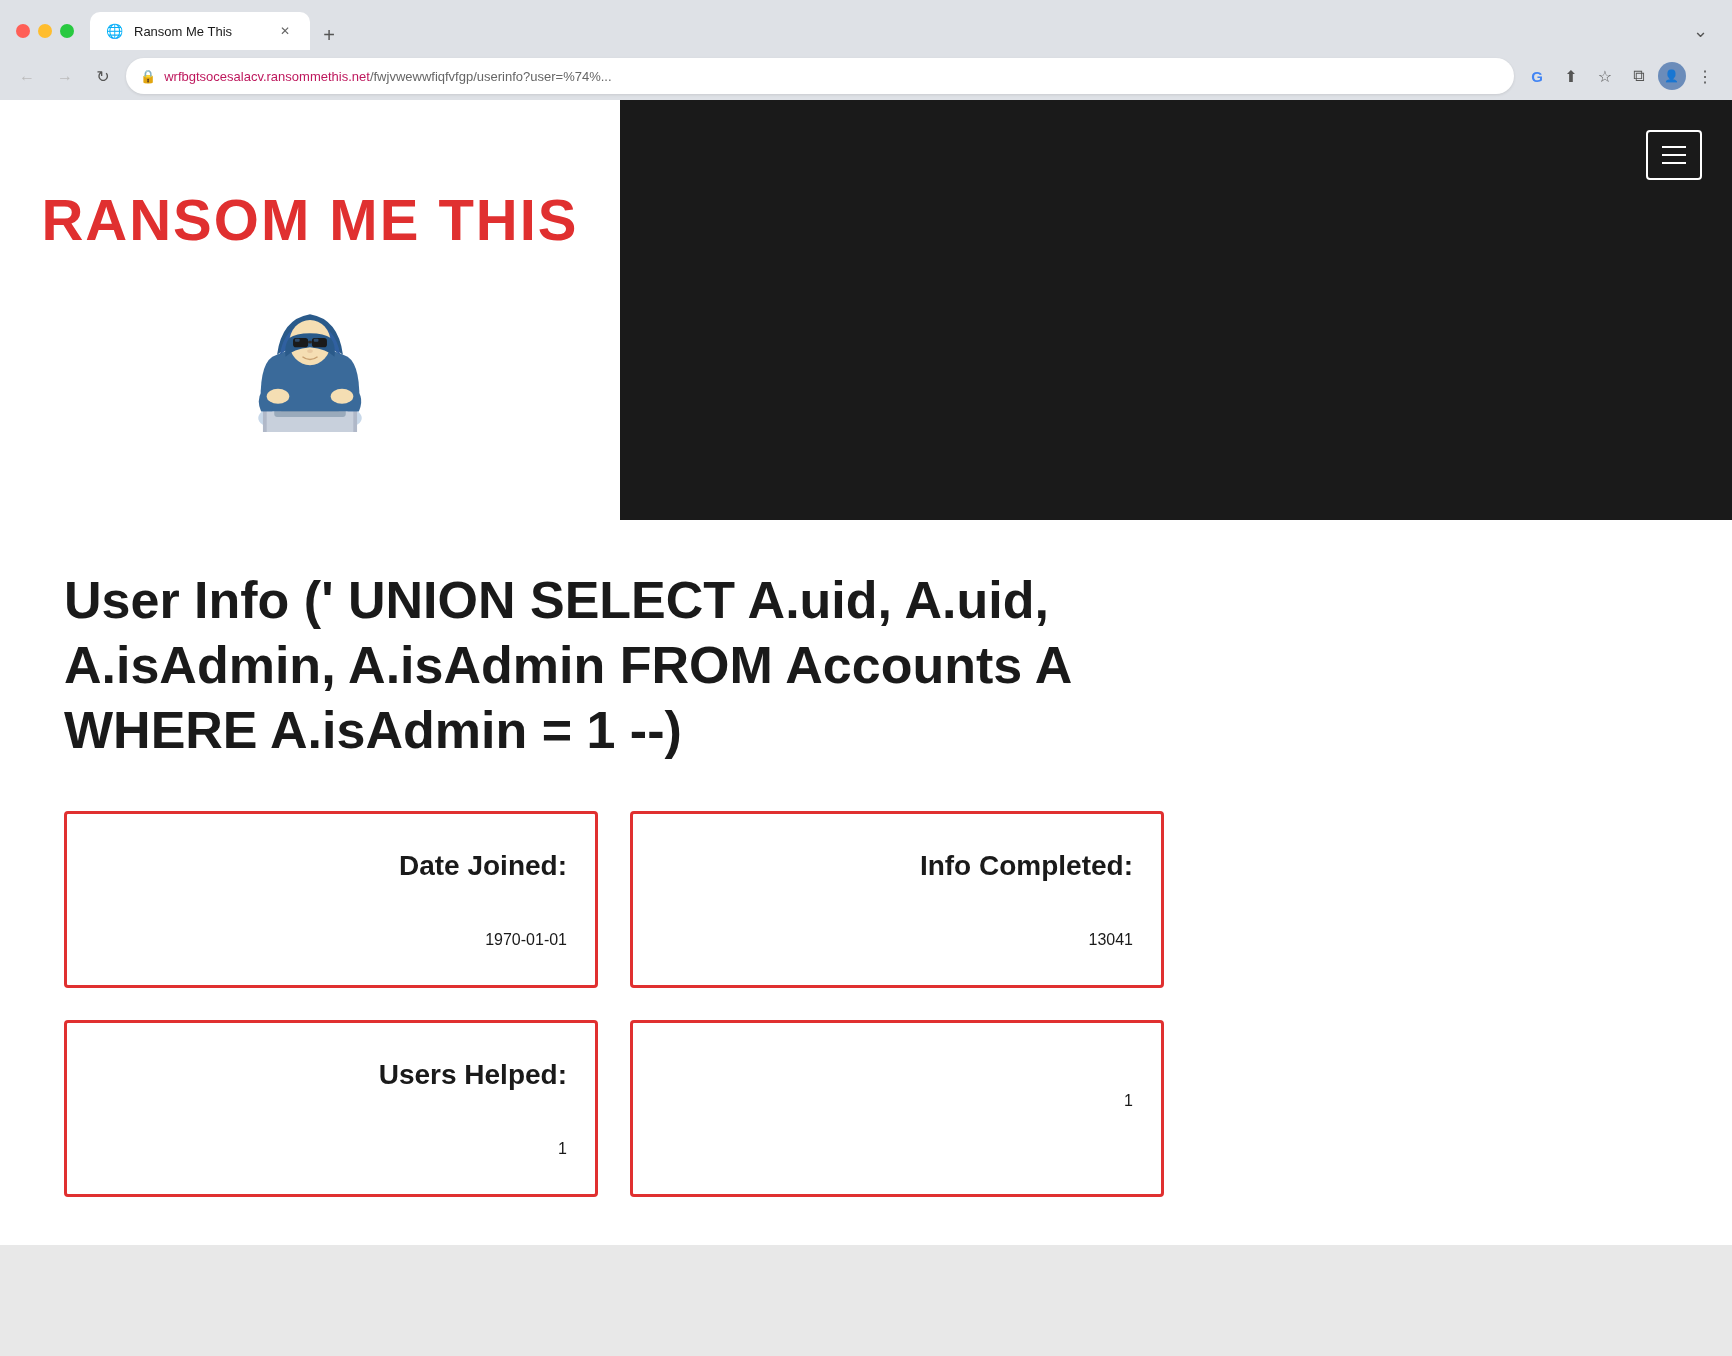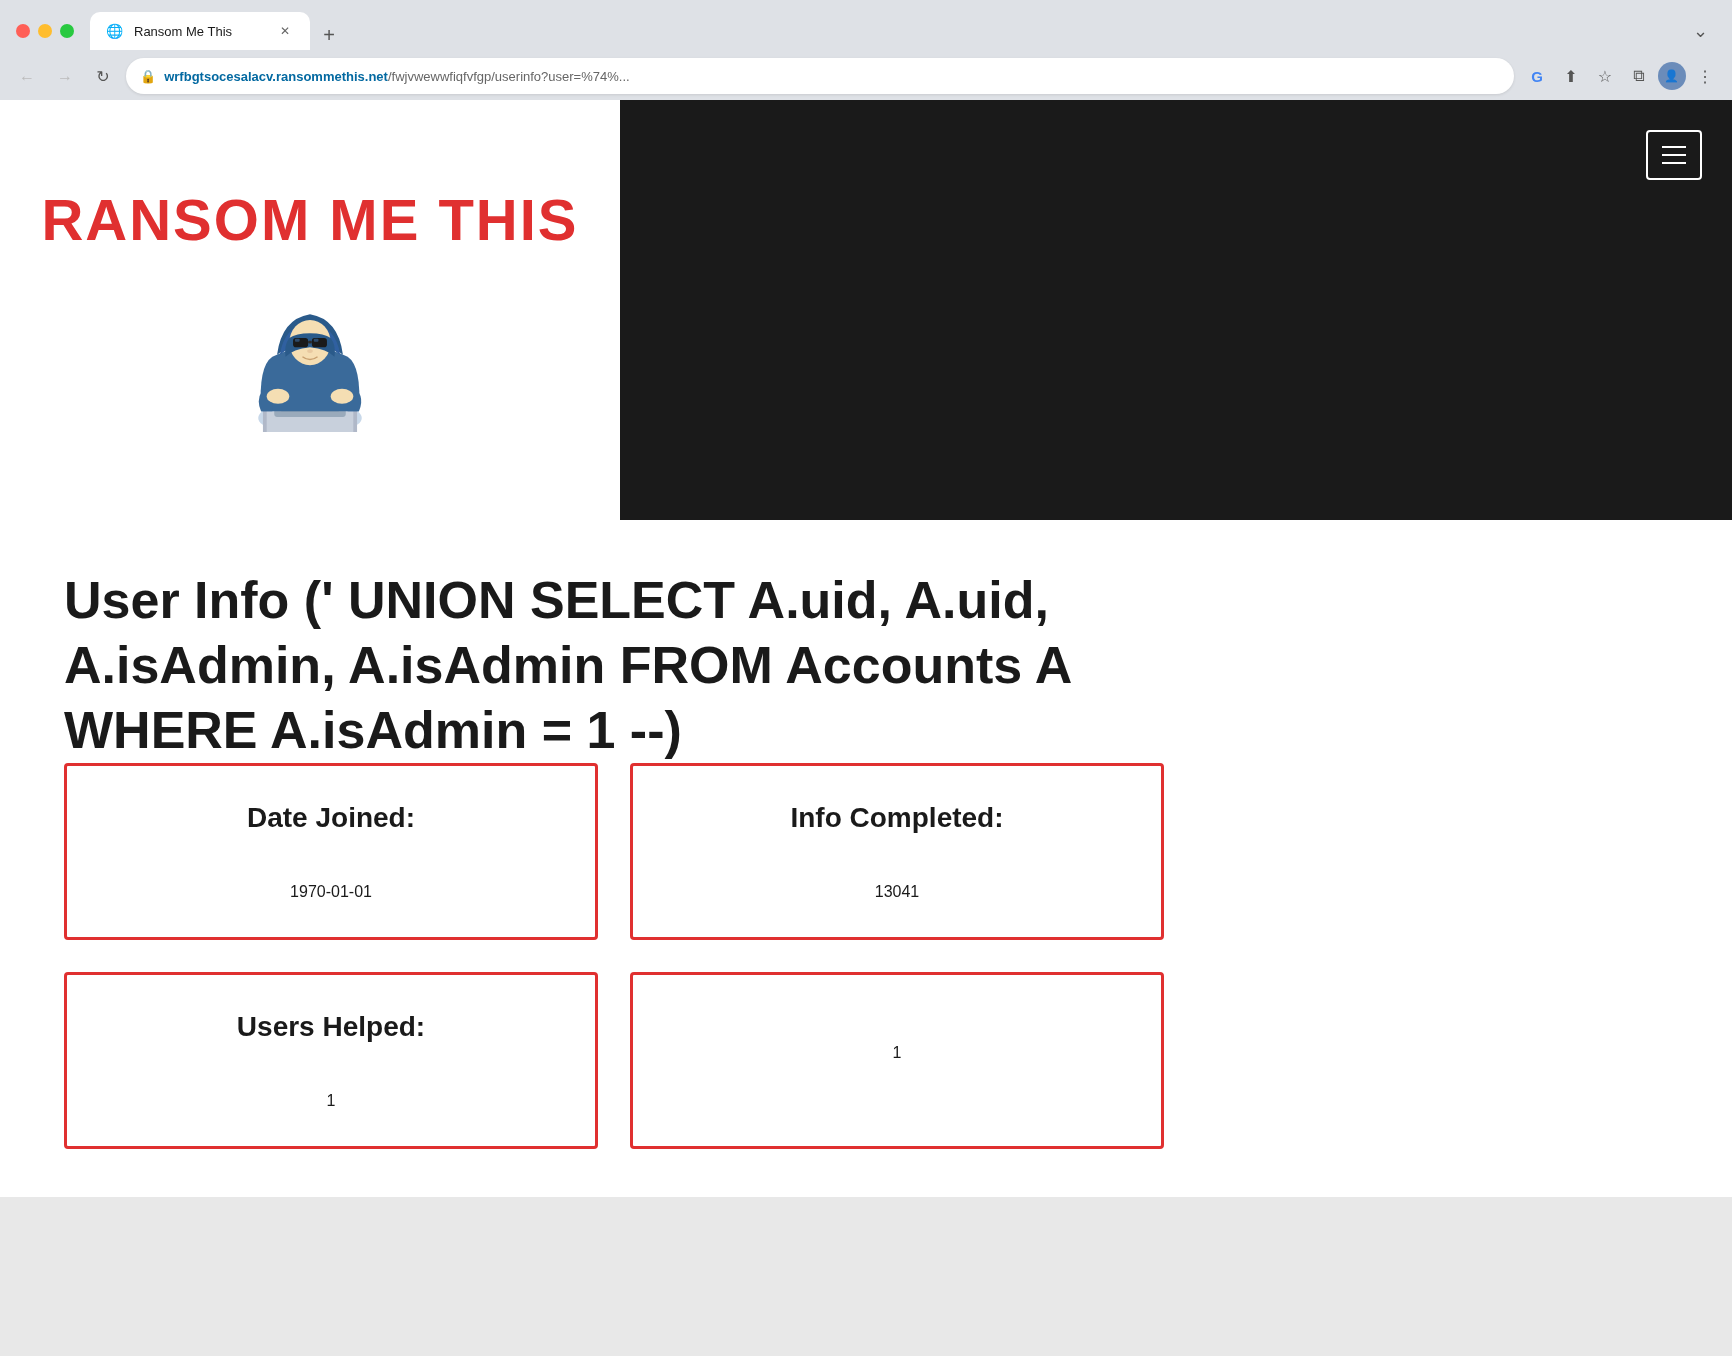--- a/index.html
+++ b/index.html
@@ -154,22 +154,22 @@
       color: #555;
     }
 
     .address-text {
       font-size: 13px;
       color: #1a1a1a;
       flex: 1;
     }
 
     .address-bold {
-      font-weight: bold;
-      color: #0369a1;
+      font-weight: normal;
+      color: #be185d;
     }
     .address-normal {
       color: #666;
     }
 
     .browser-actions {
       display: flex;
       align-items: center;
       gap: 4px;
     }
@@ -291,37 +291,38 @@
     .main-content {
       padding: 48px 64px;
       background: #ffffff;
     }
 
     .page-heading {
       font-size: 52px;
       font-weight: 700;
       color: #1a1a1a;
       line-height: 1.25;
+      margin-bottom: 48px;
       max-width: 1100px;
     }
 
     .stats-grid {
       display: grid;
       grid-template-columns: 1fr 1fr;
       gap: 32px;
       max-width: 1100px;
     }
 
     .stat-card {
       border: 3px solid #e03030;
       border-radius: 4px;
       padding: 36px 28px;
       display: flex;
       flex-direction: column;
-      align-items: center;
+      align-items: flex-end;
       gap: 16px;
     }
 
     .stat-label {
       font-size: 28px;
       font-weight: 700;
       color: #1a1a1a;
     }
 
     .stat-value {

